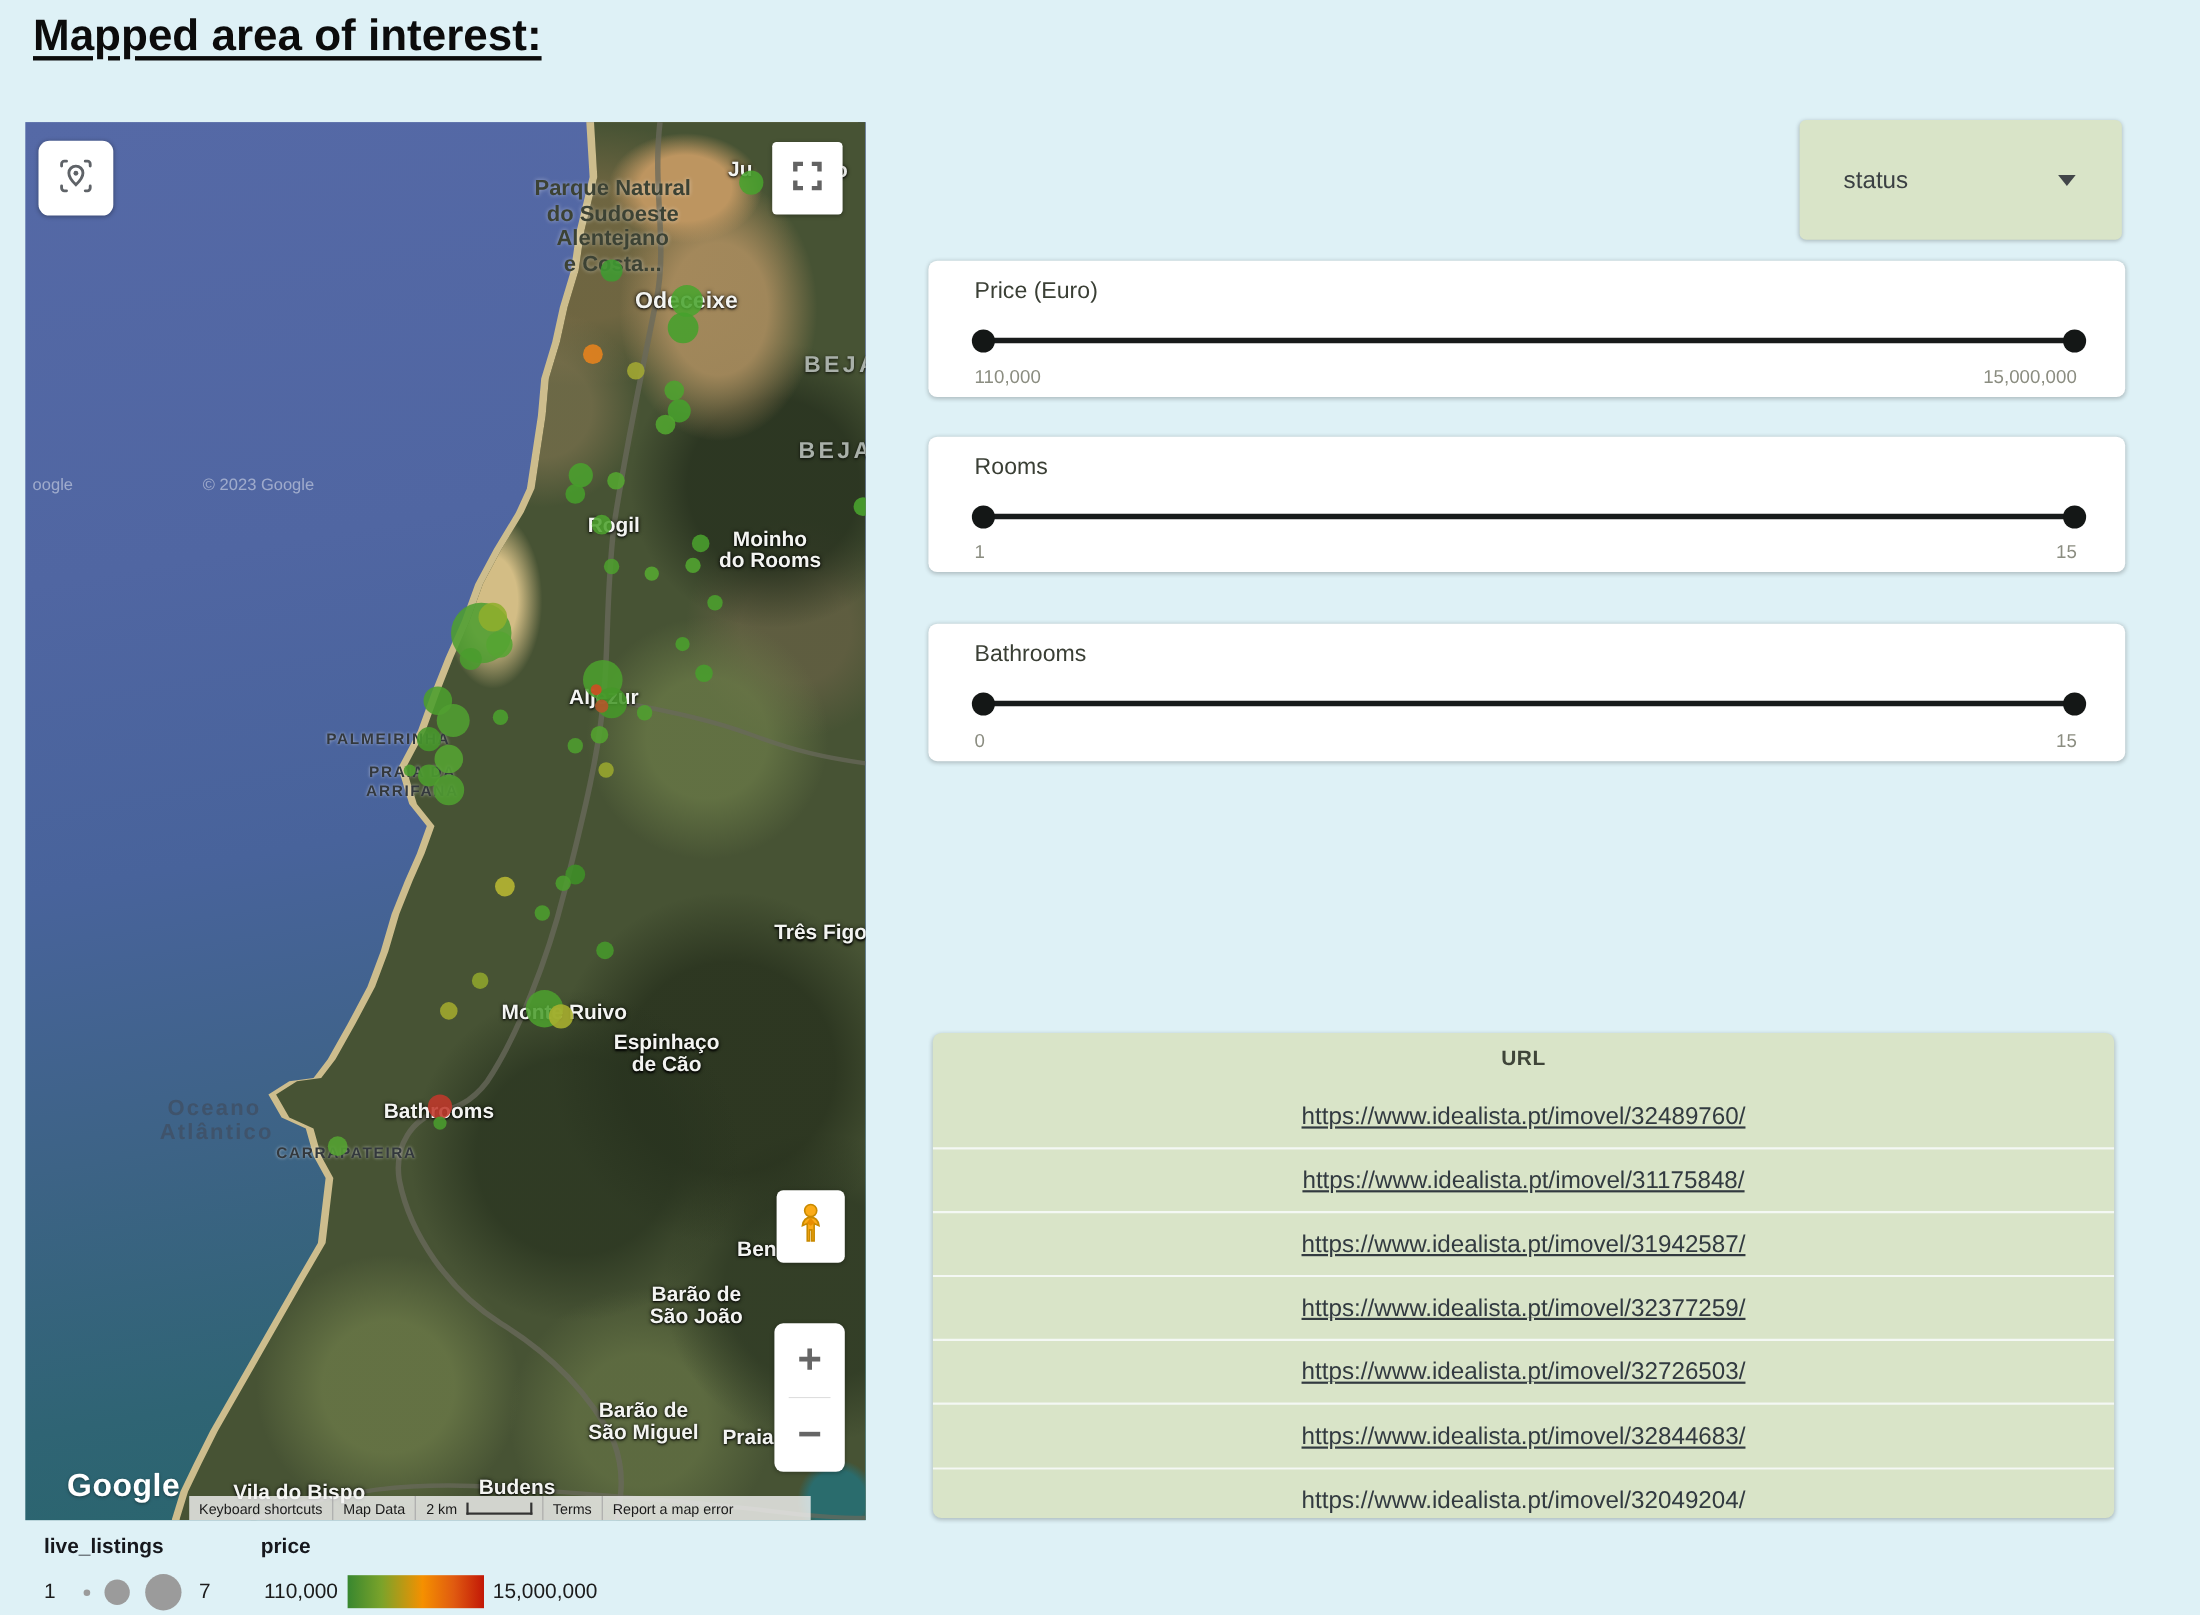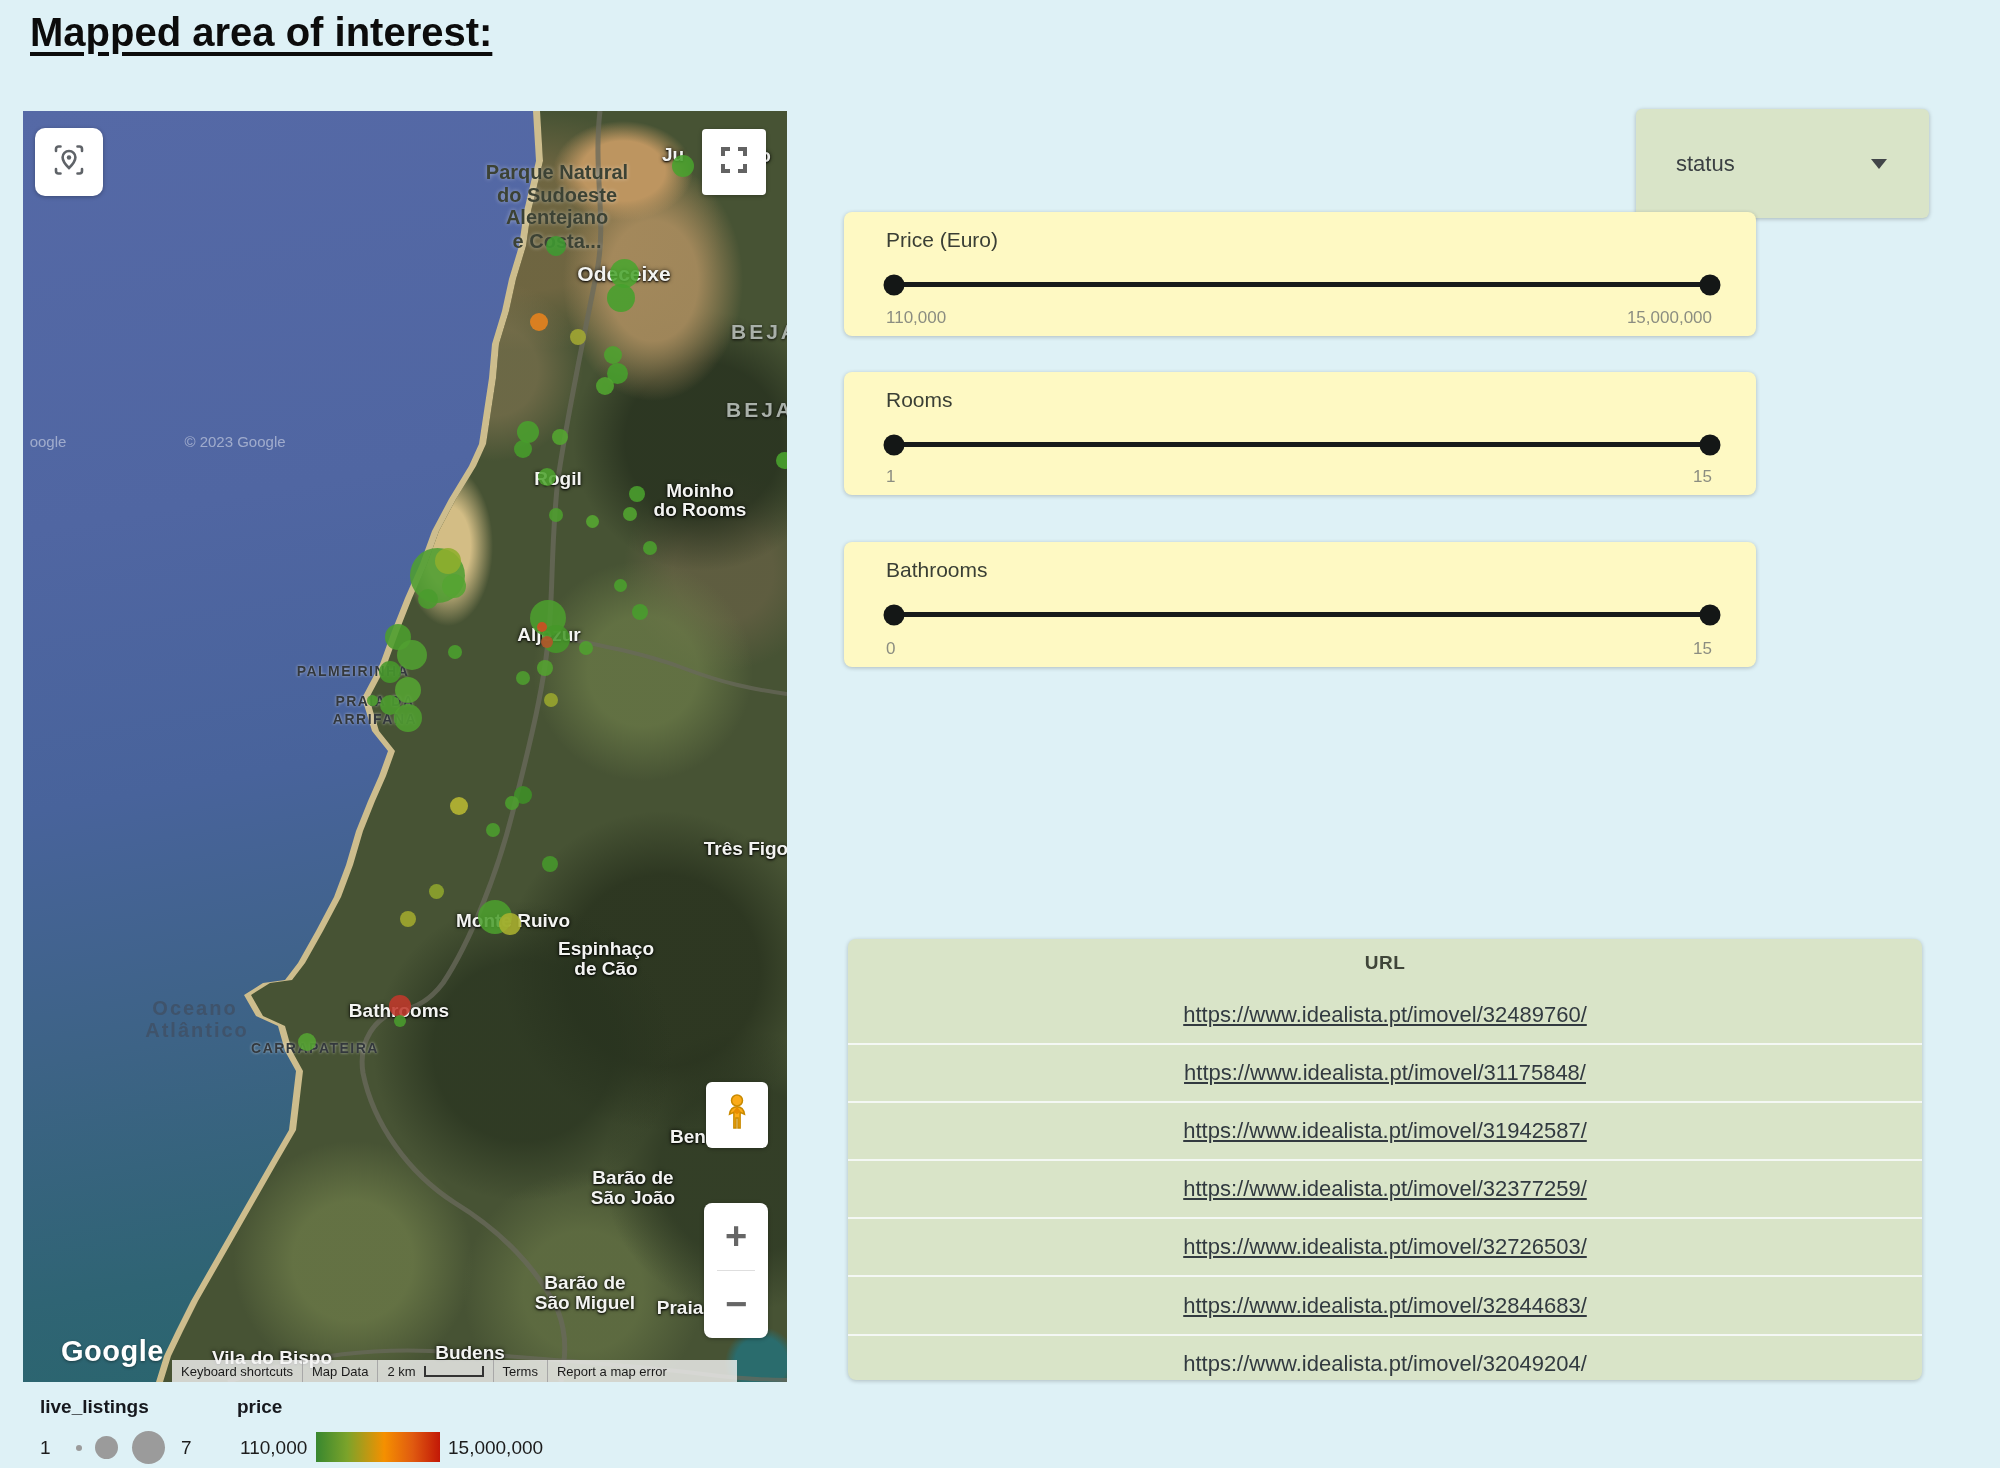--- a/index.html
+++ b/index.html
@@ -71,22 +71,22 @@
   #attr .seg + .seg{border-left:1px solid #a8a8a8;}
   .scalebar{width:56px;height:9px;border:2px solid #333;border-top:none;margin-left:8px;}
 
   
   .dropdown{position:absolute;left:1636px;top:109px;width:293px;height:109px;background:#d9e4c8;
     border-radius:6px;box-shadow:0 1px 4px rgba(0,0,0,.25);display:flex;align-items:center;cursor:pointer;}
   .dropdown .dlabel{margin-left:40px;font-size:22px;color:#3b4043;}
   .caret{position:absolute;right:42px;top:50%;transform:translateY(-50%);width:0;height:0;
     border-left:8px solid transparent;border-right:8px solid transparent;border-top:10px solid #424649;}
 
-  .panel{position:absolute;left:844px;width:912px;background:#fef9c3;border-radius:8px;
-    box-shadow:0 1px 4px rgba(0,0,0,.22);}
+  .panel{position:absolute;left:844px;width:1088px;background:#ffffff;border-radius:8px;
+    box-shadow:0 1px 4px rgba(0,0,0,.22);margin-top:25px;}
   .plabel{position:absolute;left:42px;top:16px;font-size:21px;color:#3a3f35;}
   .track{position:absolute;left:50px;right:46px;top:70px;height:5px;background:#181b1b;border-radius:3px;cursor:pointer;}
   .handle{position:absolute;top:50%;width:21px;height:21px;border-radius:50%;background:#141716;
     transform:translate(-50%,-50%);cursor:pointer;}
   .handle.hmin{left:0;}.handle.hmax{left:100%;}
   .pmin{position:absolute;left:42px;bottom:8px;font-size:17px;color:#8b8d81;}
   .pmax{position:absolute;right:44px;bottom:8px;font-size:17px;color:#8b8d81;}
 
   #table{position:absolute;left:848px;top:939px;width:1074px;height:441px;background:#d9e4c8;
     border-radius:8px;box-shadow:0 1px 4px rgba(0,0,0,.22);overflow:hidden;}

